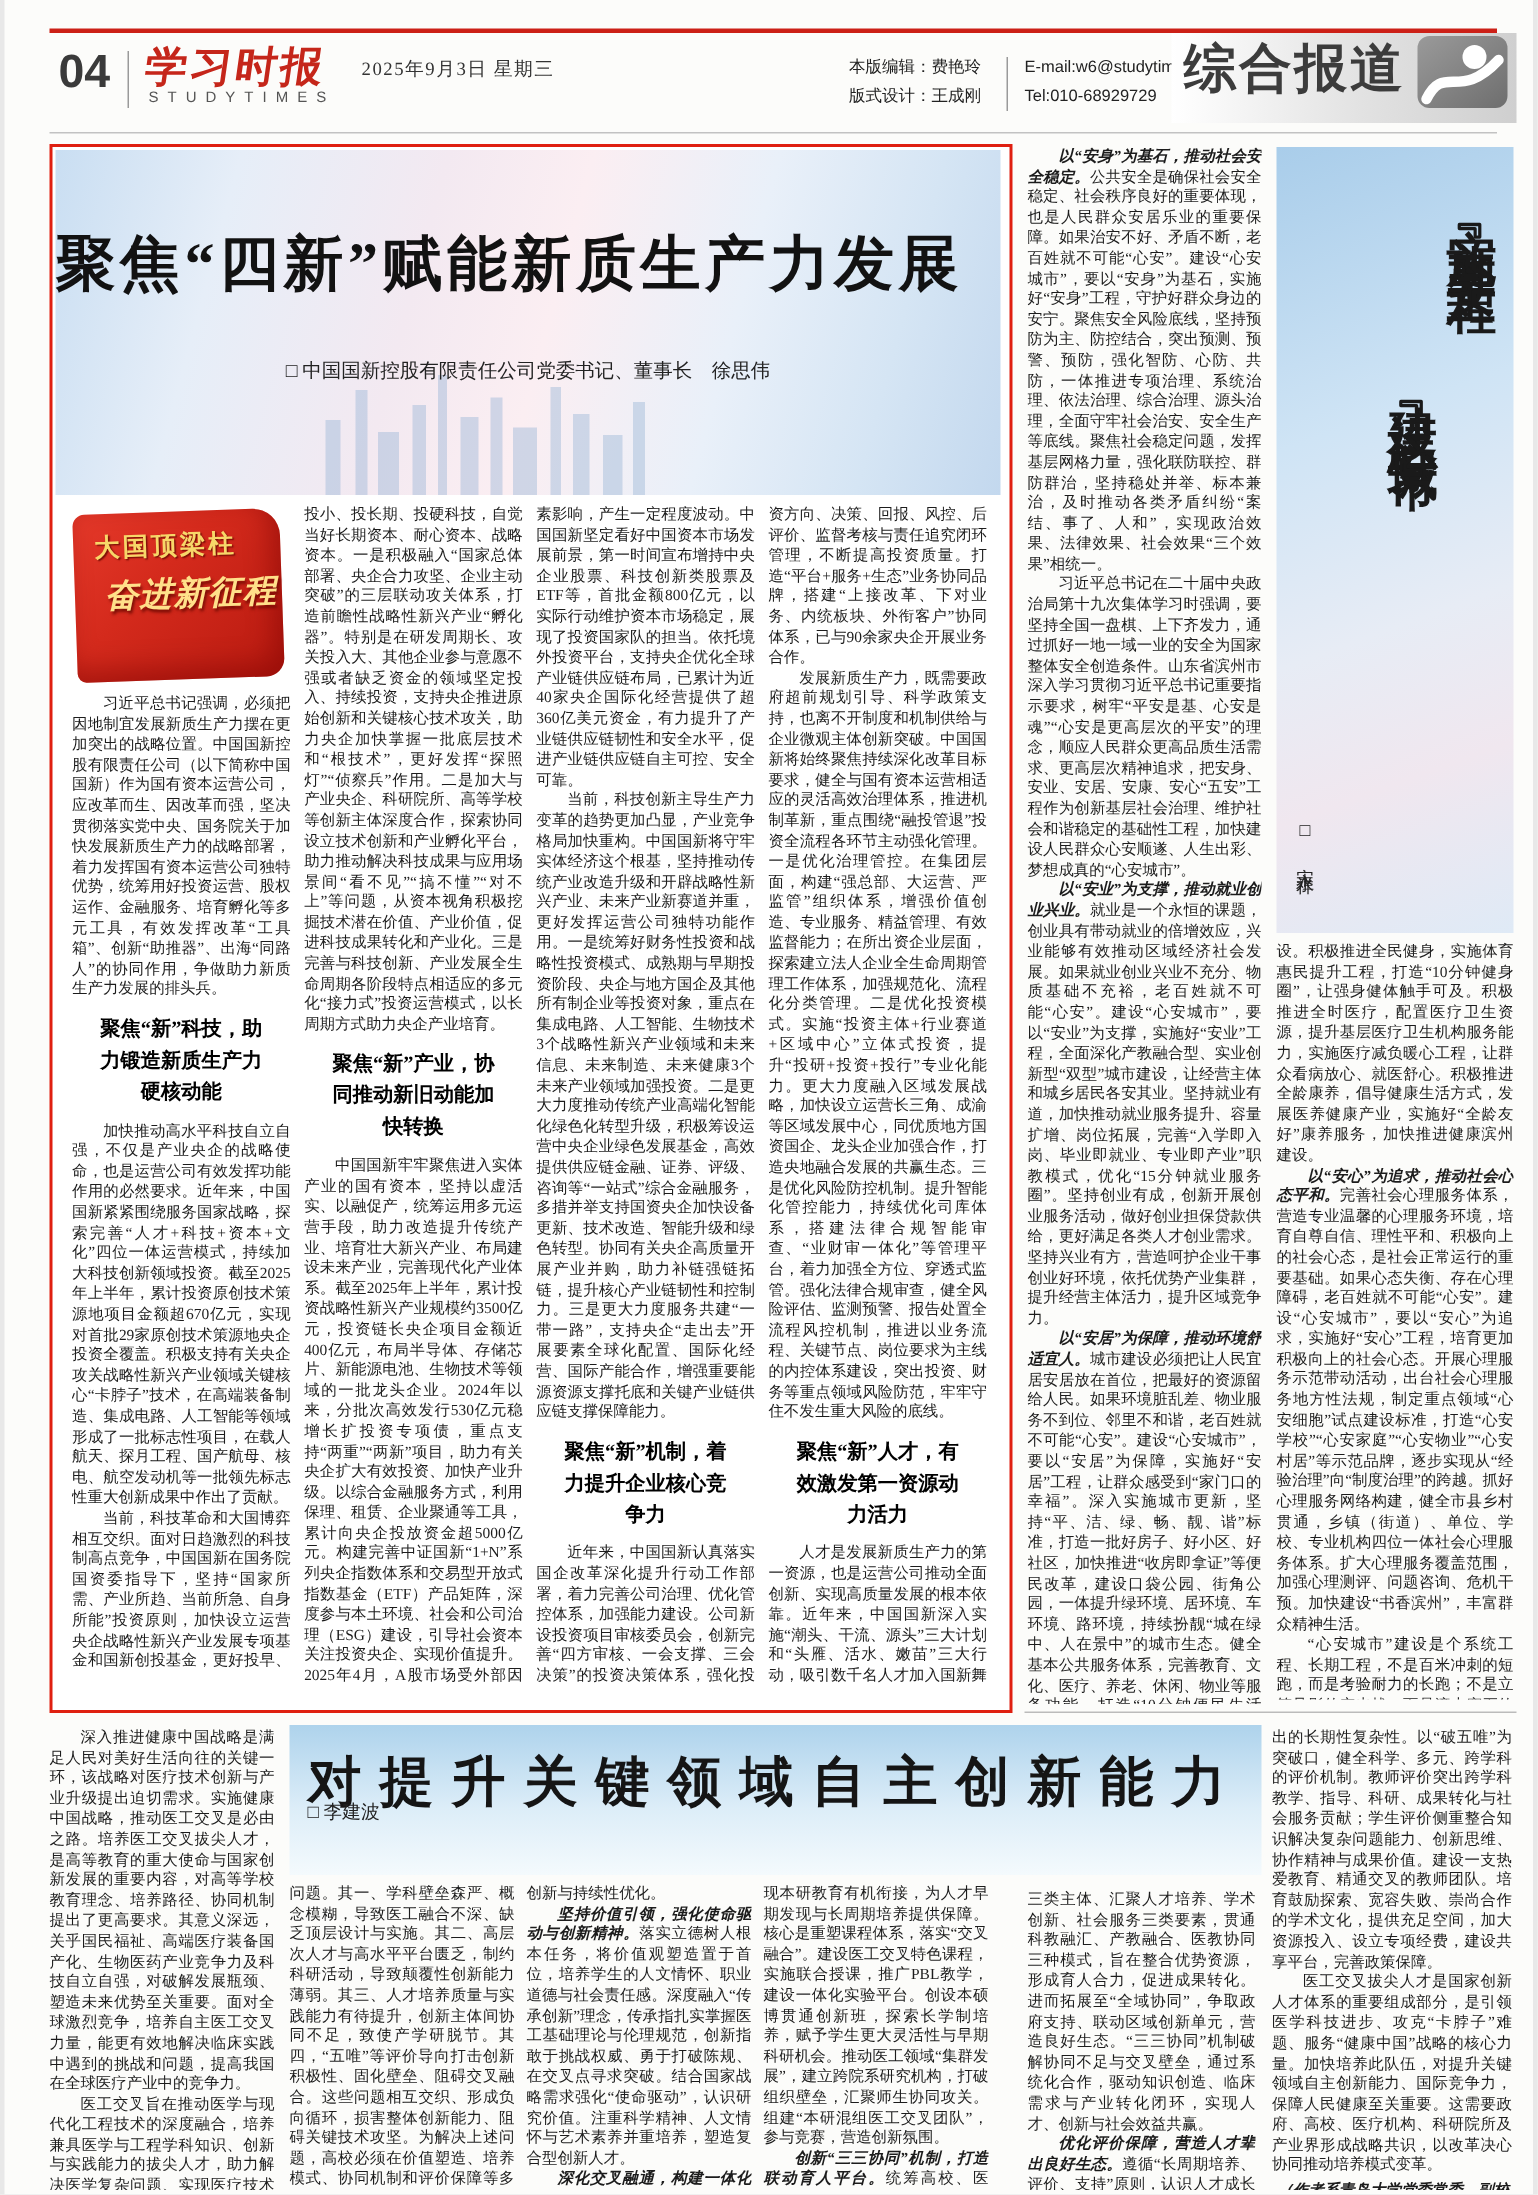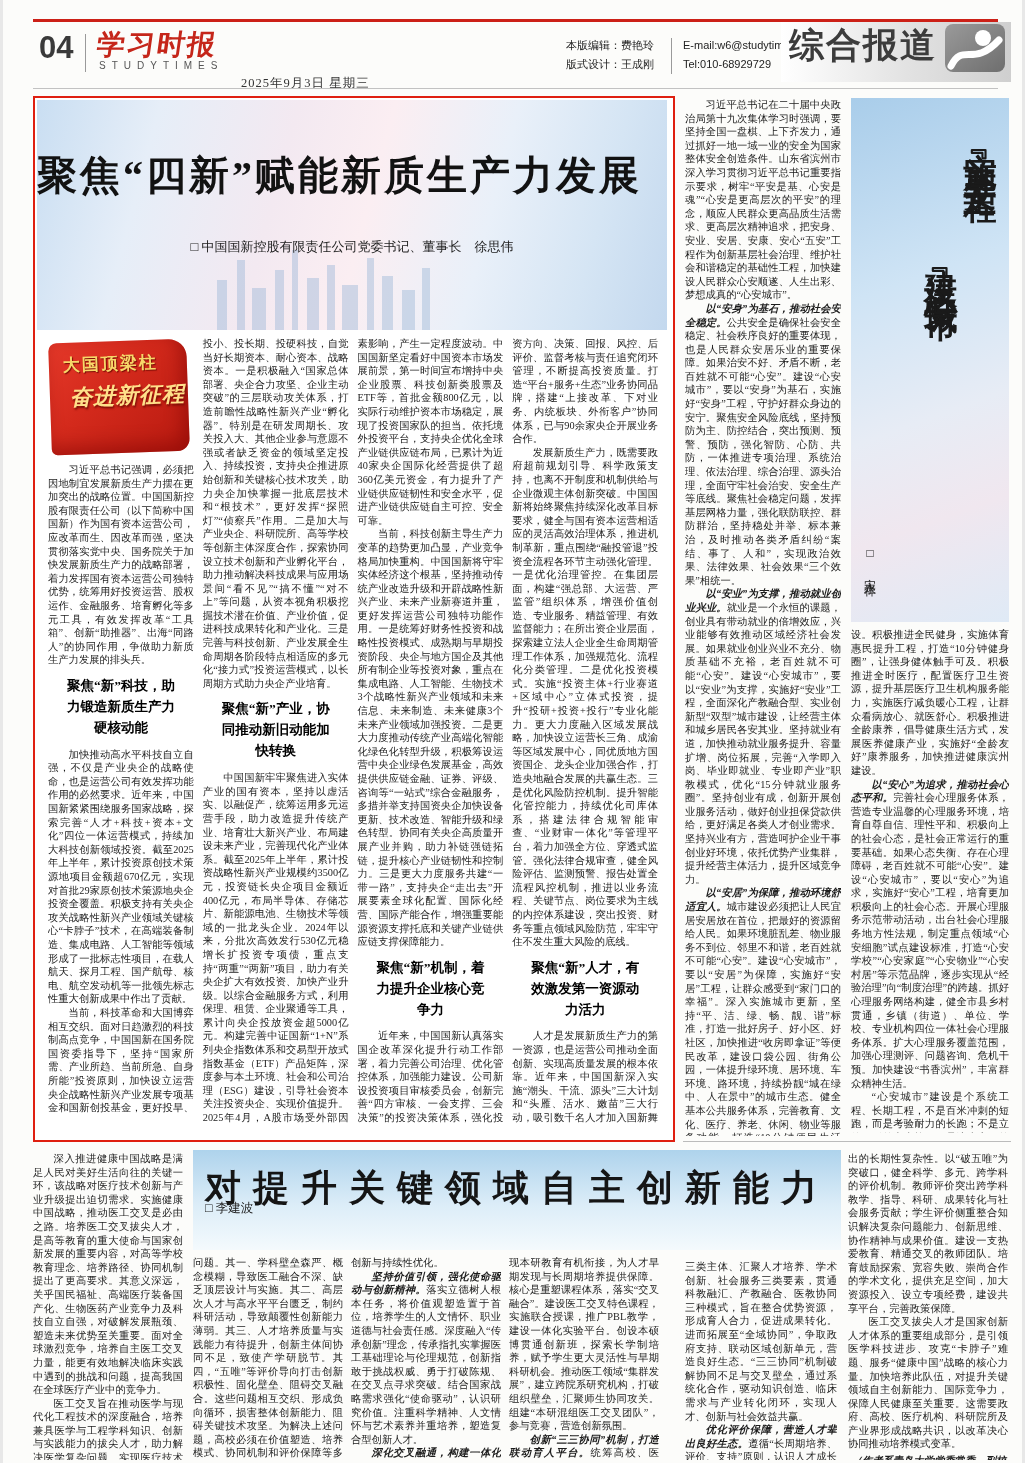--- a/index.html
+++ b/index.html
@@ -8,21 +8,21 @@
   .abs{position:absolute;}
   
   .top-rule{left:30px;top:19px;width:965px;height:3px;background:#cc2017;}
   .hdr-rule{left:30px;top:88px;width:965px;height:1px;background:#c2c2c2;}
   .pageno{left:36px;top:30px;font-size:31px;font-weight:bold;color:#3a3a3a;font-family:"Liberation Sans",sans-serif;}
   .hdr-div{left:82px;top:34px;width:1px;height:38px;background:#9a9a9a;}
   .masthead{left:94px;top:26px;font-size:28px;font-weight:900;color:#c5261a;
             transform:skewX(-8deg);letter-spacing:2px;}
   .masthead-en{left:96px;top:60px;font-size:10px;letter-spacing:6px;color:#555;
                font-family:"Liberation Sans",sans-serif;}
-  .hdr-date{left:238px;top:38px;font-size:12.5px;color:#333;letter-spacing:1px;margin-top:37px;}
+  .hdr-date{left:238px;top:38px;font-size:12.5px;color:#333;letter-spacing:1px;}
   .ed-block{left:563px;top:36px;font-size:11px;line-height:19px;color:#222;}
   .hdr-div2{left:668px;top:38px;width:1px;height:36px;background:#9a9a9a;}
   .mail-block{left:680px;top:36px;font-size:11px;line-height:19px;color:#222;
               font-family:"Liberation Sans",sans-serif;}
   .section-box{left:778px;top:22px;width:230px;height:60px;
                background:linear-gradient(to right,#ffffff,#e2e2e2 55%,#cfcfcf);
                display:flex;}
   .section-title{font-size:35px;font-weight:900;color:#3c3c3c;letter-spacing:2px;padding-left:8px;
                  font-family:"Liberation Sans",sans-serif;white-space:nowrap;}
   .section-logo{margin-left:6px;flex:0 0 auto;}
@@ -151,22 +151,22 @@
         <p class="bp">当前，科技创新主导生产力变革的趋势更加凸显，产业竞争格局加快重构。中国国新将守牢实体经济这个根基，坚持推动传统产业改造升级和开辟战略性新兴产业、未来产业新赛道并重，更好发挥运营公司独特功能作用。一是统筹好财务性投资和战略性投资模式、成熟期与早期投资阶段、央企与地方国企及其他所有制企业等投资对象，重点在集成电路、人工智能、生物技术3个战略性新兴产业领域和未来信息、未来制造、未来健康3个未来产业领域加强投资。二是更大力度推动传统产业高端化智能化绿色化转型升级，积极筹设运营中央企业绿色发展基金，高效提供供应链金融、证券、评级、咨询等“一站式”综合金融服务，多措并举支持国资央企加快设备更新、技术改造、智能升级和绿色转型。协同有关央企高质量开展产业并购，助力补链强链拓链，提升核心产业链韧性和控制力。三是更大力度服务共建“一带一路”，支持央企“走出去”开展要素全球化配置、国际化经营、国际产能合作，增强重要能源资源支撑托底和关键产业链供应链支撑保障能力。</p>
         <div class="subhead">聚焦“新”机制，着力提升企业核心竞争力</div>
         <p class="bp">近年来，中国国新认真落实国企改革深化提升行动工作部署，着力完善公司治理、优化管控体系，加强能力建设。公司新设投资项目审核委员会，创新完善“四方审核、一会支撑、三会决策”的投资决策体系，强化投资方向、决策、回报、风控、后评价、监督考核与责任追究闭环管理，不断提高投资质量。打造“平台+服务+生态”业务协同品牌，搭建“上接改革、下对业务、内统板块、外衔客户”协同体系，已与90余家央企开展业务合作。</p>
         <p class="bp">发展新质生产力，既需要政府超前规划引导、科学政策支持，也离不开制度和机制供给与企业微观主体创新突破。中国国新将始终聚焦持续深化改革目标要求，健全与国有资本运营相适应的灵活高效治理体系，推进机制革新，重点围绕“融投管退”投资全流程各环节主动强化管理。一是优化治理管控。在集团层面，构建“强总部、大运营、严监管”组织体系，增强价值创造、专业服务、精益管理、有效监督能力；在所出资企业层面，探索建立法人企业全生命周期管理工作体系，加强规范化、流程化分类管理。二是优化投资模式。实施“投资主体+行业赛道+区域中心”立体式投资，提升“投研+投资+投行”专业化能力。更大力度融入区域发展战略，加快设立运营长三角、成渝等区域发展中心，同优质地方国资国企、龙头企业加强合作，打造央地融合发展的共赢生态。三是优化风险防控机制。提升智能化管控能力，持续优化司库体系，搭建法律合规智能审查、“业财审一体化”等管理平台，着力加强全方位、穿透式监管。强化法律合规审查，健全风险评估、监测预警、报告处置全流程风控机制，推进以业务流程、关键节点、岗位要求为主线的内控体系建设，突出投资、财务等重点领域风险防范，牢牢守住不发生重大风险的底线。</p>
         <div class="subhead">聚焦“新”人才，有效激发第一资源动力活力</div>
         <p class="bp">人才是发展新质生产力的第一资源，也是运营公司推动全面创新、实现高质量发展的根本依靠。近年来，中国国新深入实施“潮头、干流、源头”三大计划和“头雁、活水、嫩苗”三大行动，吸引数千名人才加入国新舞台，干部队伍不断充实建强，人才结构持续优化；全面推行经理层任期制和契约化管理，激励干部担当作为，全员劳动生产率居央企前列。</p>
       </div>
   </div>
 
   <div class="abs side-col1 txt">
+      <p class="bp"><b class="lead">以“安身”为基石，推动社会安全稳定。</b>公共安全是确保社会安全稳定、社会秩序良好的重要体现，也是人民群众安居乐业的重要保障。如果治安不好、矛盾不断，老百姓就不可能“心安”。建设“心安城市”，要以“安身”为基石，实施好“安身”工程，守护好群众身边的安宁。聚焦安全风险底线，坚持预防为主、防控结合，突出预测、预警、预防，强化智防、心防、共防，一体推进专项治理、系统治理、依法治理、综合治理、源头治理，全面守牢社会治安、安全生产等底线。聚焦社会稳定问题，发挥基层网格力量，强化联防联控、群防群治，坚持稳处并举、标本兼治，及时推动各类矛盾纠纷“案结、事了、人和”，实现政治效果、法律效果、社会效果“三个效果”相统一。</p>
       <p class="bp">习近平总书记在二十届中央政治局第十九次集体学习时强调，要坚持全国一盘棋、上下齐发力，通过抓好一地一域一业的安全为国家整体安全创造条件。山东省滨州市深入学习贯彻习近平总书记重要指示要求，树牢“平安是基、心安是魂”“心安是更高层次的平安”的理念，顺应人民群众更高品质生活需求、更高层次精神追求，把安身、安业、安居、安康、安心“五安”工程作为创新基层社会治理、维护社会和谐稳定的基础性工程，加快建设人民群众心安顺遂、人生出彩、梦想成真的“心安城市”。</p>
-      <p class="bp"><b class="lead">以“安身”为基石，推动社会安全稳定。</b>公共安全是确保社会安全稳定、社会秩序良好的重要体现，也是人民群众安居乐业的重要保障。如果治安不好、矛盾不断，老百姓就不可能“心安”。建设“心安城市”，要以“安身”为基石，实施好“安身”工程，守护好群众身边的安宁。聚焦安全风险底线，坚持预防为主、防控结合，突出预测、预警、预防，强化智防、心防、共防，一体推进专项治理、系统治理、依法治理、综合治理、源头治理，全面守牢社会治安、安全生产等底线。聚焦社会稳定问题，发挥基层网格力量，强化联防联控、群防群治，坚持稳处并举、标本兼治，及时推动各类矛盾纠纷“案结、事了、人和”，实现政治效果、法律效果、社会效果“三个效果”相统一。</p>
       <p class="bp"><b class="lead">以“安业”为支撑，推动就业创业兴业。</b>就业是一个永恒的课题，创业具有带动就业的倍增效应，兴业能够有效推动区域经济社会发展。如果就业创业兴业不充分、物质基础不充裕，老百姓就不可能“心安”。建设“心安城市”，要以“安业”为支撑，实施好“安业”工程，全面深化产教融合型、实业创新型“双型”城市建设，让经营主体和城乡居民各安其业。坚持就业有道，加快推动就业服务提升、容量扩增、岗位拓展，完善“入学即入岗、毕业即就业、专业即产业”职教模式，优化“15分钟就业服务圈”。坚持创业有成，创新开展创业服务活动，做好创业担保贷款供给，更好满足各类人才创业需求。坚持兴业有方，营造呵护企业干事创业好环境，依托优势产业集群，提升经营主体活力，提升区域竞争力。</p>
       <p class="bp"><b class="lead">以“安居”为保障，推动环境舒适宜人。</b>城市建设必须把让人民宜居安居放在首位，把最好的资源留给人民。如果环境脏乱差、物业服务不到位、邻里不和谐，老百姓就不可能“心安”。建设“心安城市”，要以“安居”为保障，实施好“安居”工程，让群众感受到“家门口的幸福”。深入实施城市更新，坚持“平、洁、绿、畅、靓、谐”标准，打造一批好房子、好小区、好社区，加快推进“收房即拿证”等便民改革，建设口袋公园、街角公园，一体提升绿环境、居环境、车环境、路环境，持续扮靓“城在绿中、人在景中”的城市生态。健全基本公共服务体系，完善教育、文化、医疗、养老、休闲、物业等服务功能，打造“10分钟便民生活圈”。倡树文明新风，开展道德模范、最美家庭等选树活动，推动邻里友好、社会和谐。</p>
     </div>
   <div class="abs side-title">
     <div class="vwrap">
       <div class="vtitle">实施『五安』工程</div>
       <div class="vtitle vtitle2">建设『心安城市』</div>
     </div>
     <div class="vbyline">□ 宋永祥</div>
   </div>

